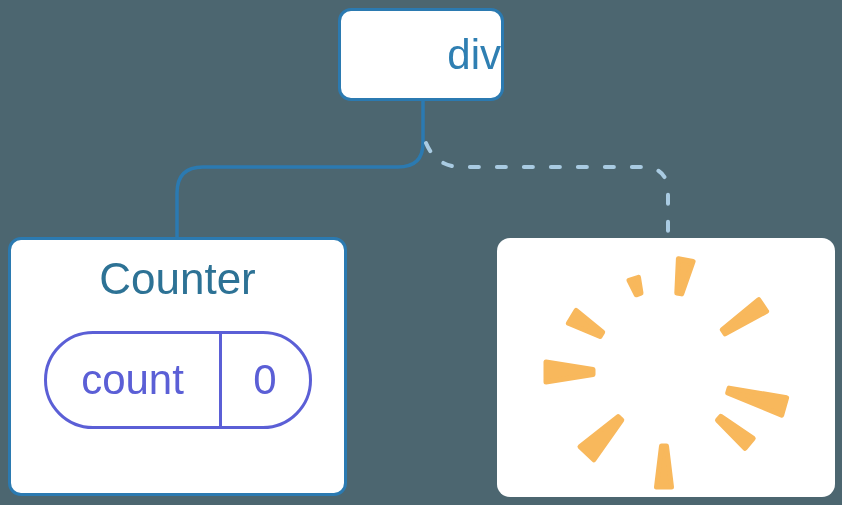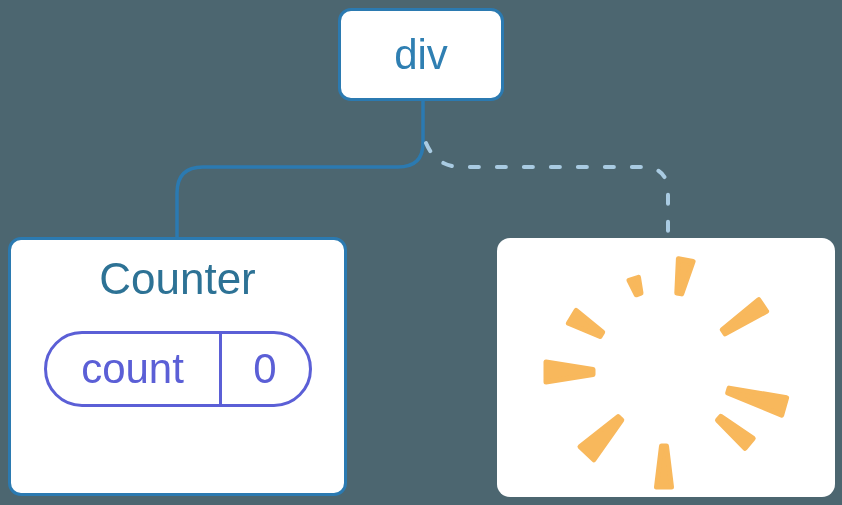--- a/index.html
+++ b/index.html
@@ -29,21 +29,21 @@
     box-sizing: border-box;
   }
   .node-div {
     left: 338px;
     top: 8px;
     width: 166px;
     height: 93px;
     border: 3px solid var(--node_border, #2b7ab1);
     display: flex;
     align-items: center;
-    justify-content: center;
+    justify-content: flex-end;
   }
   .node-div .node-label {
     color: var(--node_label, #2f7fb2);
     font-size: 42px;
     font-weight: 500;
     line-height: 1;
   }
   .node-counter {
     left: 8px;
     top: 237px;
@@ -57,21 +57,21 @@
   .counter-title {
     margin-top: 17px;
     font-size: 44px;
     font-weight: 500;
     line-height: 1;
     color: var(--component_title, #2d7295);
   }
   .state-pill {
     margin-top: 30px;
     width: 268px;
-    height: 76px;
+    height: 98px;
     box-sizing: border-box;
     border: 3px solid var(--state_accent, #5b5fd6);
     border-radius: 49px;
     display: flex;
     align-items: stretch;
     overflow: hidden;
     background: var(--node_fill, #ffffff);
   }
   .state-key-cell {
     width: 172px;

